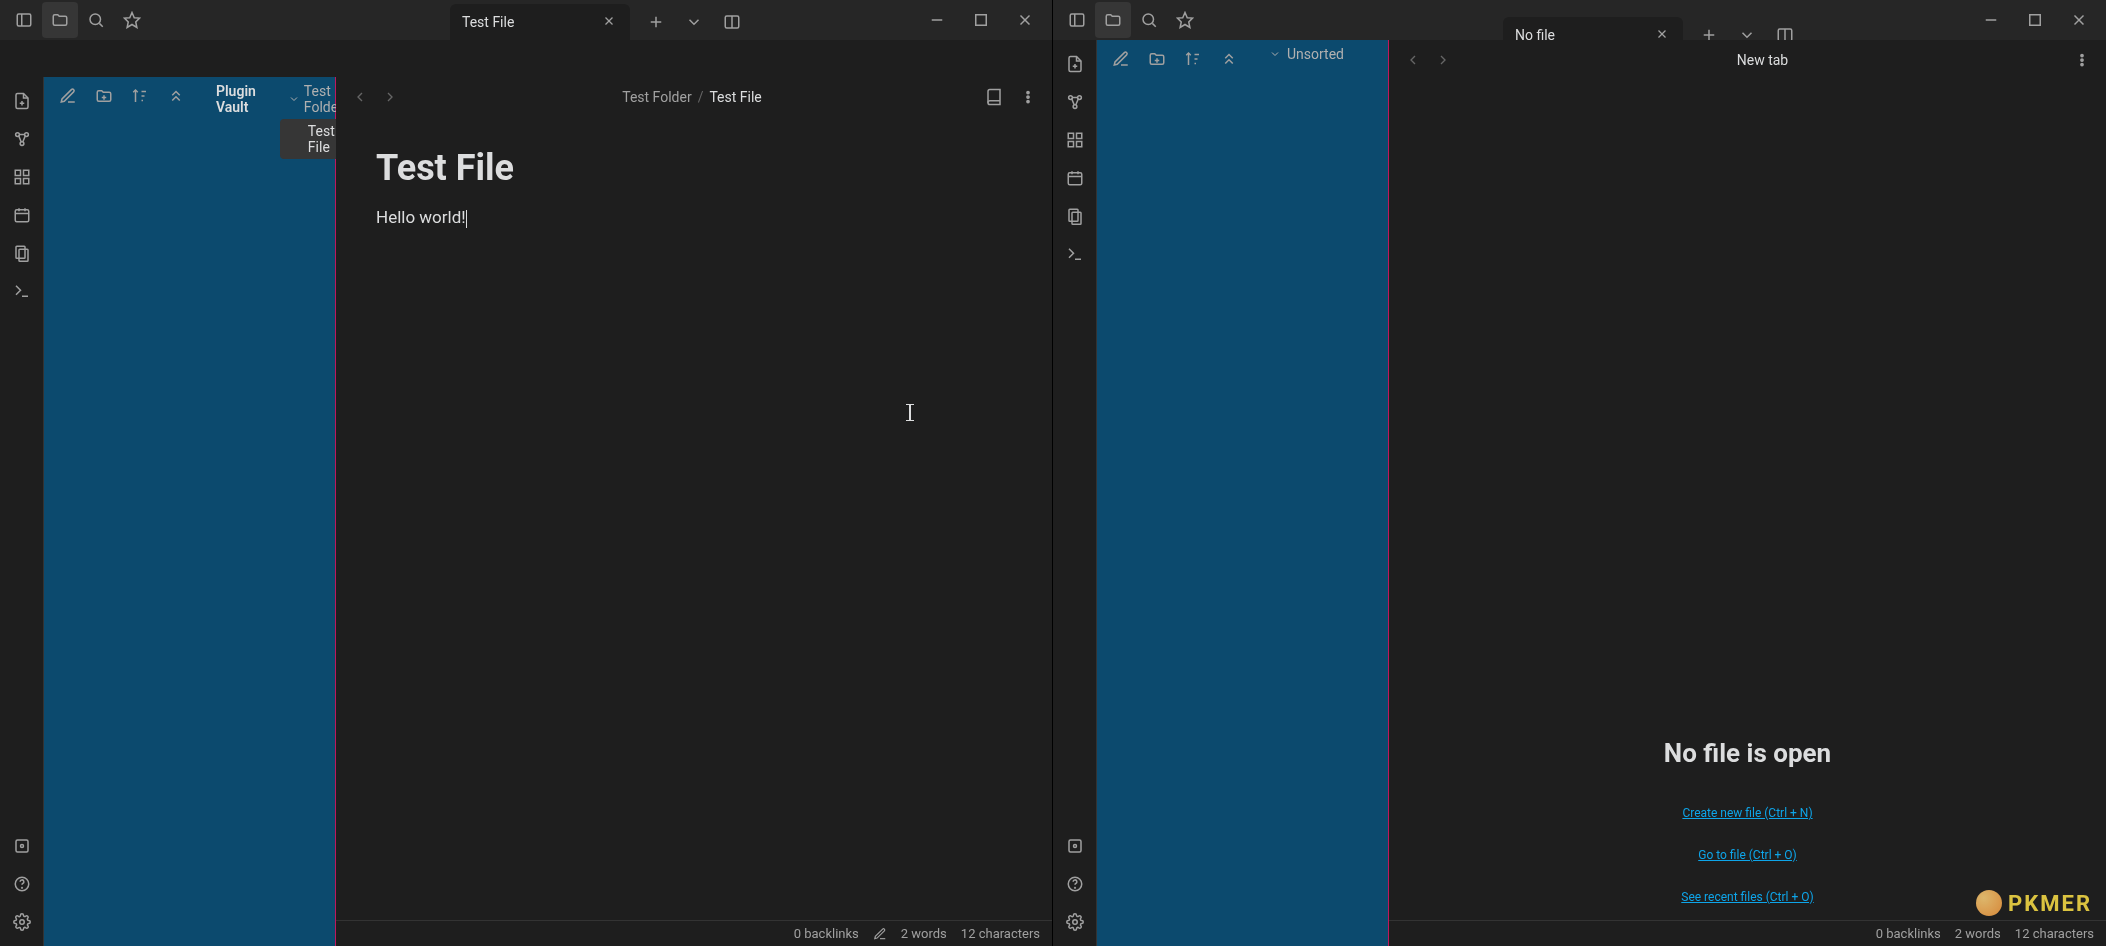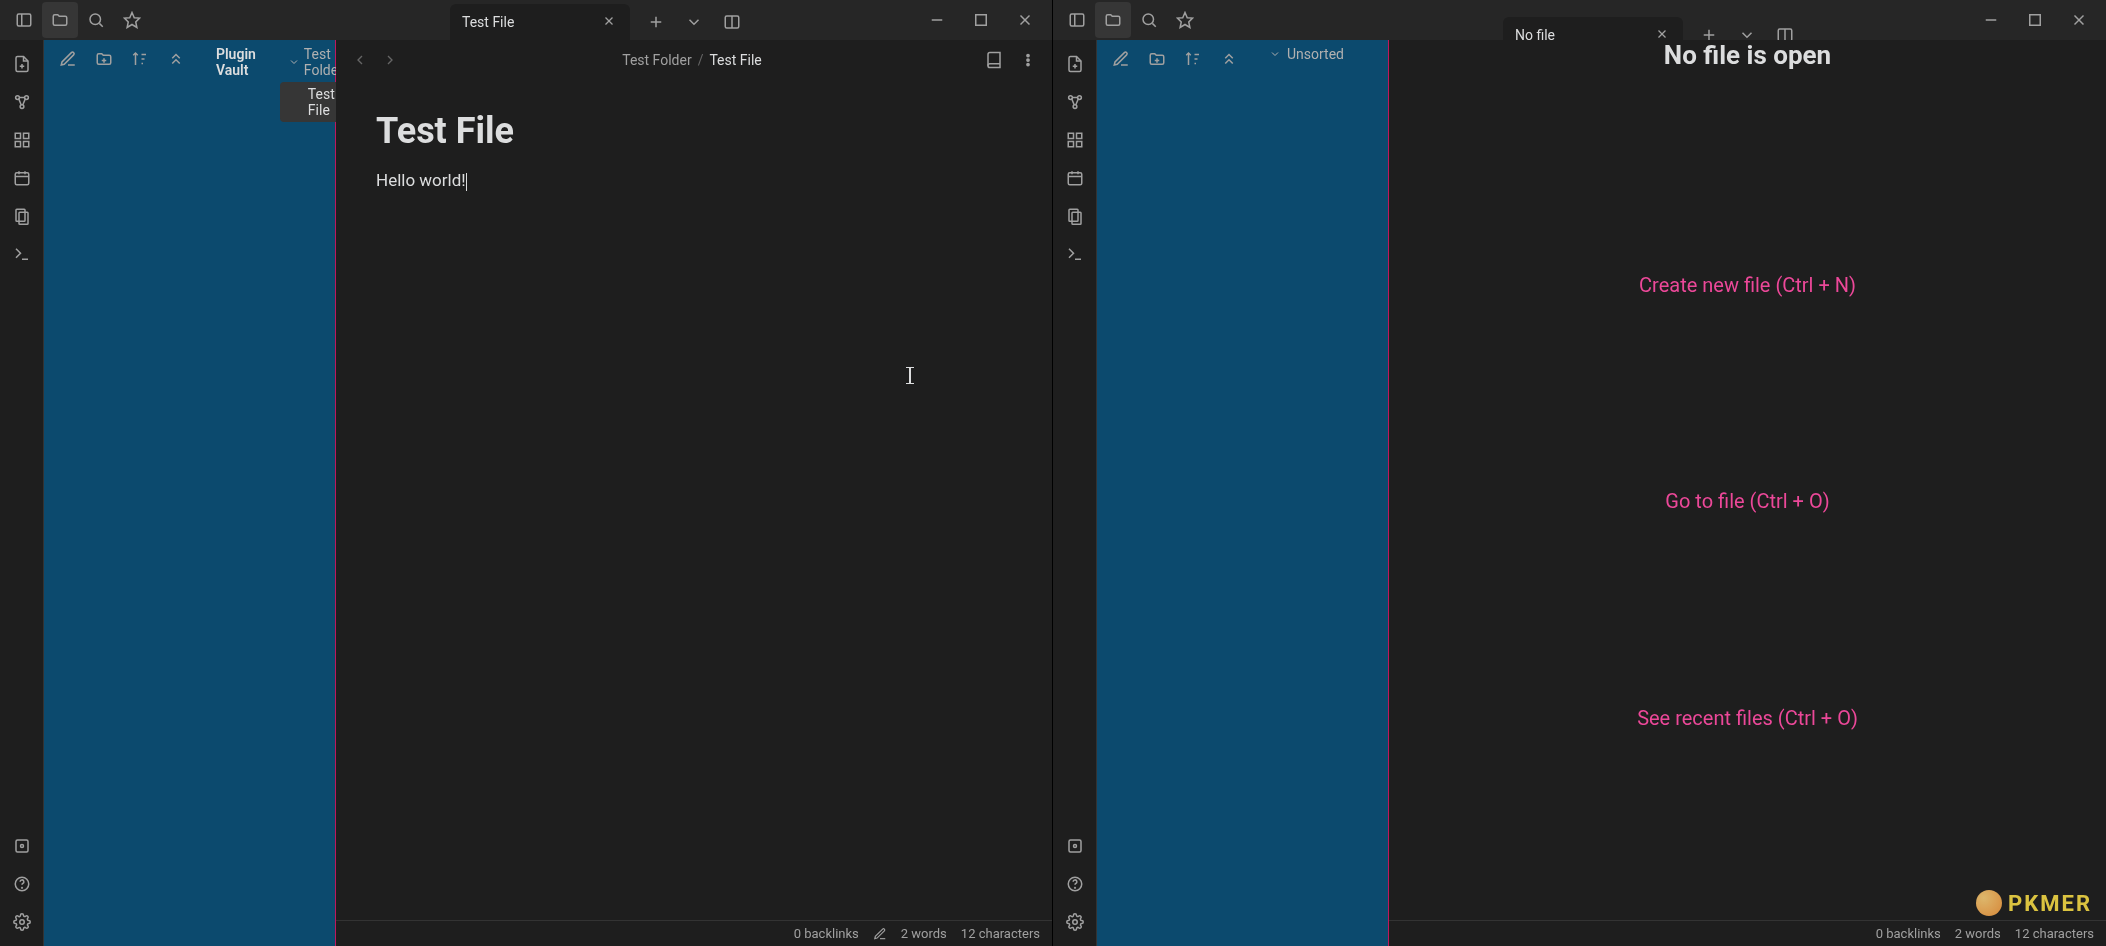--- a/index.html
+++ b/index.html
@@ -7,21 +7,21 @@
   background: #1e1e1e;
   color: #dcddde;
   font-family: -apple-system, BlinkMacSystemFont, "Segoe UI", Roboto, sans-serif;
   font-size: 14px;
   width: 2106px;
   height: 946px;
   display: flex;
   overflow: hidden;
 }
 .window { display: flex; flex-direction: column; height: 100%; position: relative; }
-.window-left { width: 1053px; border-right: 1px solid #000; }
+.window-left { width: 1053px; border-right: 1px solid #000; gap: 37px; }
 .window-right { width: 1053px; }
 .titlebar {
   height: 40px;
   background: #262626;
   display: flex;
   align-items: center;
   padding: 0 6px;
 }
 .tb-icon {
   width: 36px; height: 36px;
@@ -120,25 +120,25 @@
 
 .editor-content { flex: 1; padding: 30px 40px; }
 .note-title { font-size: 36px; font-weight: 700; color: #dcddde; margin-bottom: 18px; }
 .note-body { font-size: 17px; color: #dcddde; margin-top: 40px; }
 
 .empty-state {
   flex: 1;
   display: flex;
   flex-direction: column;
   align-items: center;
-  justify-content: space-between;
-  gap: 20px;
+  justify-content: flex-end;
+  gap: 28px;
 }
 .empty-title { font-size: 26px; font-weight: 700; color: #dcddde; margin-bottom: 10px; }
-.empty-link { color: #ec4899; cursor: pointer; font-size: 20px; }
+.empty-link { color: #0ea5e9; cursor: pointer; font-size: 12px; text-decoration: underline; }
 
 .statusbar {
   height: 26px;
   background: #1e1e1e;
   border-top: 1px solid #333;
   display: flex;
   align-items: center;
   justify-content: flex-end;
   padding: 0 12px;
   gap: 14px;
@@ -614,20 +614,46 @@
         <div class="tree-item">
           <span class="tree-chevron"><svg viewBox="0 0 24 24">
                 <polyline points="6 9 12 15 18 9"></polyline>
               </svg></span>
           <span>Unsorted</span>
         </div>
       </div>
     </div>
 
     <div class="editor-pane">
+      <div class="editor-header">
+        <div class="nav-arrows">
+          <div class="nav-arrow">
+              <svg viewBox="0 0 24 24">
+                <polyline points="15 18 9 12 15 6"></polyline>
+              </svg>
+            </div>
+          <div class="nav-arrow">
+              <svg viewBox="0 0 24 24">
+                <polyline points="9 18 15 12 9 6"></polyline>
+              </svg>
+            </div>
+        </div>
+        <div class="breadcrumb">
+          <span class="bc-file">New tab</span>
+        </div>
+        <div class="editor-header-actions">
+          <div class="tb-icon">
+              <svg viewBox="0 0 24 24">
+                <circle cx="12" cy="6" r="1.5" fill="currentColor"></circle>
+                <circle cx="12" cy="12" r="1.5" fill="currentColor"></circle>
+                <circle cx="12" cy="18" r="1.5" fill="currentColor"></circle>
+              </svg>
+            </div>
+        </div>
+      </div>
       <div class="empty-state">
         <div class="empty-title">No file is open</div>
         <div class="empty-link">Create new file (Ctrl + N)</div>
         <div class="empty-link">Go to file (Ctrl + O)</div>
         <div class="empty-link">See recent files (Ctrl + O)</div>
         <div class="empty-link">Close</div>
       </div>
 
       <div class="watermark">
         <div class="watermark-logo"></div>

